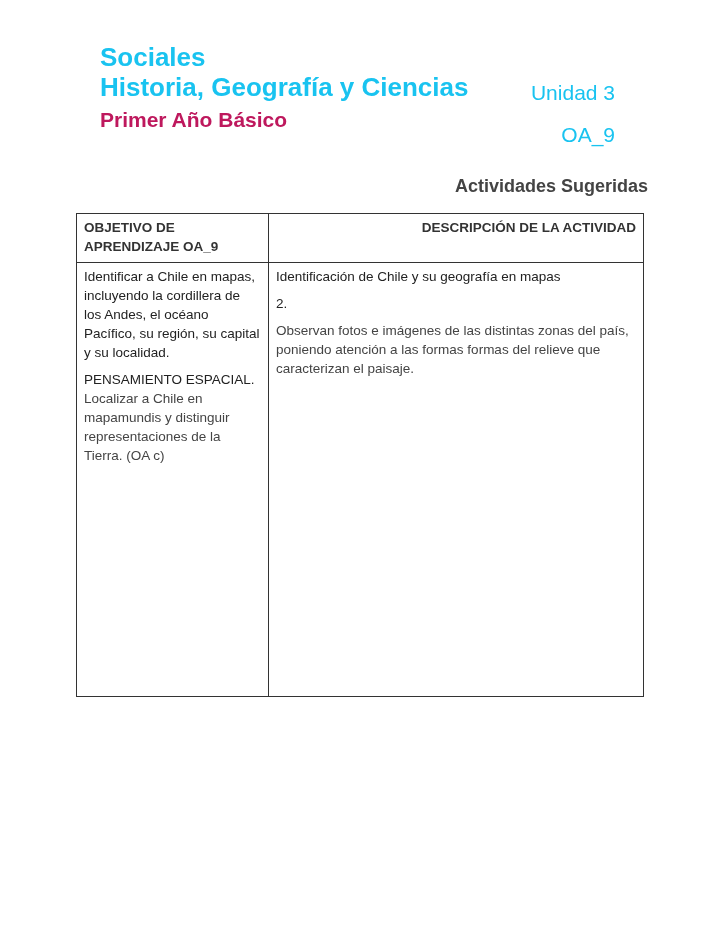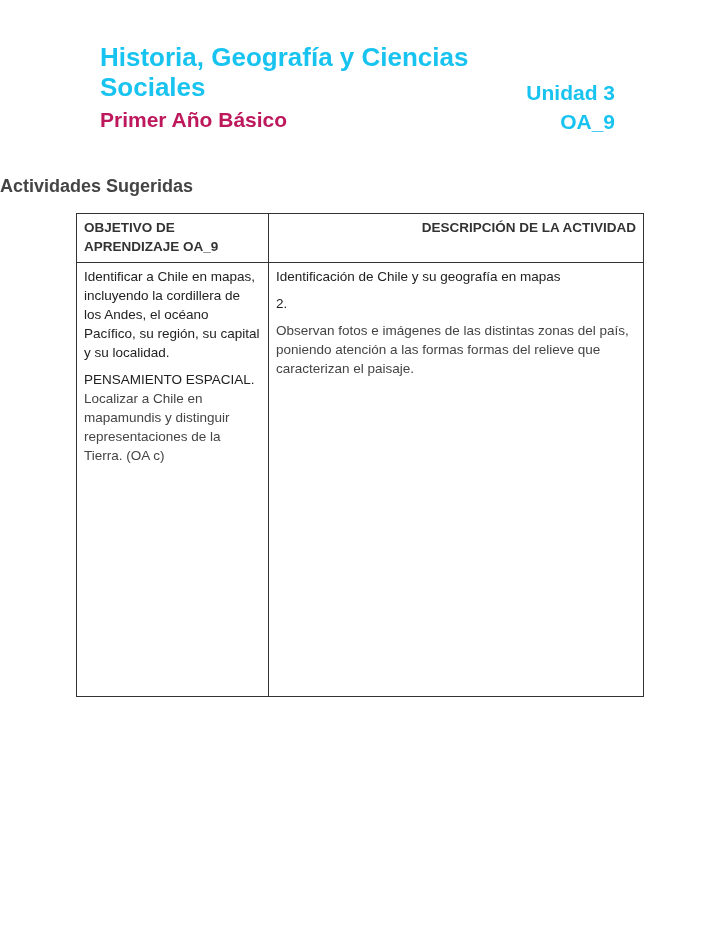--- a/index.html
+++ b/index.html
@@ -1,38 +1,38 @@
 <!DOCTYPE html>
 <html><head>
 <meta charset="utf-8">
 <style>
   html, body { margin:0; padding:0; }
   body { width:720px; height:932px; background:#ffffff; position:relative; overflow:hidden;
          font-family:"Liberation Sans", sans-serif; color:#222; }
   .subject { position:absolute; left:100px; top:42px; font-size:26px; font-weight:bold; color:#19c3f0; line-height:30px; }
-  .unit { position:absolute; right:105px; top:80px; font-size:21px; font-weight:bold; color:#19c3f0; line-height:26px; text-align:right; }
-  .oa { position:absolute; right:105px; top:109px; font-size:21px; font-weight:bold; color:#19c3f0; line-height:26px; }
+  .unit { position:absolute; right:105px; top:80px; font-size:21px; font-weight:normal; color:#19c3f0; line-height:26px; text-align:right; }
+  .oa { position:absolute; right:105px; top:122px; font-size:21px; font-weight:normal; color:#19c3f0; line-height:26px; }
   .grade { position:absolute; left:100px; top:107px; font-size:21px; font-weight:bold; color:#be185d; line-height:26px; }
-  .section-title { position:absolute; left:0; width:648px; top:176px; text-align:left; font-size:18px; font-weight:bold; color:#444; }
+  .section-title { position:absolute; left:0; width:648px; top:176px; text-align:right; font-size:18px; font-weight:bold; color:#444; }
   table { position:absolute; left:76px; top:213px; width:568px; border-collapse:collapse; table-layout:fixed; }
   td { border:1.5px solid #333; vertical-align:top; padding:4px 7px; font-size:13.5px; line-height:19px; }
   .col1 { width:177px; }
   .hdr { height:40px; font-weight:bold; color:#333; }
   .hdr.center { text-align:right; }
   .body-row td { height:425px; }
   p { margin:0 0 8px 0; }
   .b { font-weight:normal; }
   .reg { color:#444; }
 </style>
 </head>
 <body>
 
 <div class="subject">
+  <div>Sociales</div>
   <div>Historia, Geografía y Ciencias</div>
-  <div>Sociales</div>
 </div>
 <div class="unit">Unidad 3</div>
 <div class="grade">Primer Año Básico</div>
 <div class="oa">OA_9</div>
 
 <div class="section-title">Actividades Sugeridas</div>
 
 <table>
   <tbody>
       <tr>

